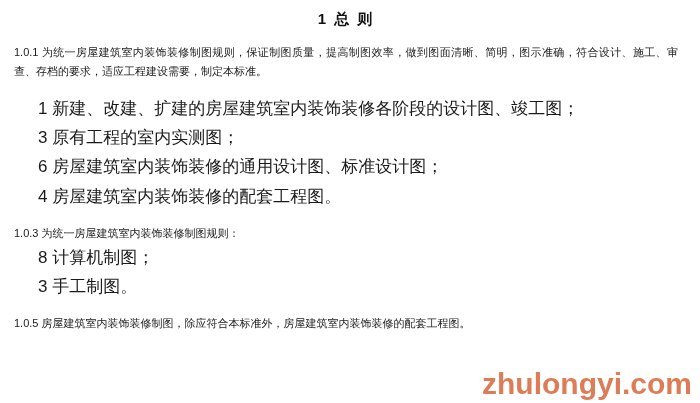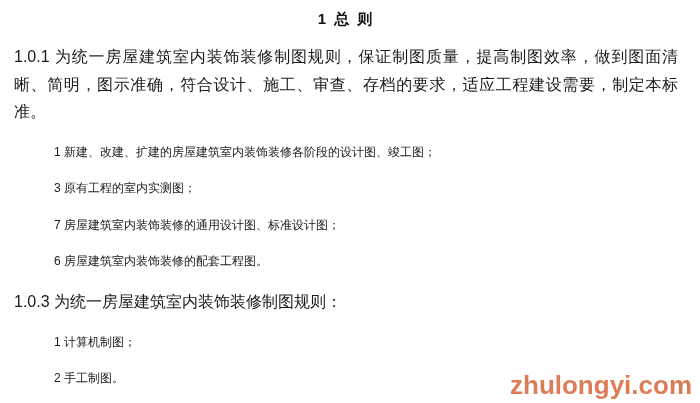--- a/index.html
+++ b/index.html
@@ -28,41 +28,41 @@
     font-weight: bold;
     letter-spacing: 2px;
     color: #111111;
     margin: 4px 0 14px 0;
   }
   .clause {
     margin: 0 0 13px 0;
   }
   .clause p {
     margin: 0;
-    font-size: 16px;
+    font-size: 11px;
     line-height: 1.72;
     color: #1a1a1a;
     text-align: justify;
   }
   .clause p.lead {
     text-indent: 0;
   }
   .sub {
     padding-left: 24px;
   }
   .sub p {
-    margin: 16px;
-    font-size: 12px;
+    margin: 0;
+    font-size: 17px;
     line-height: 1.72;
   }
   .watermark {
     position: absolute;
     right: 8px;
     bottom: 2px;
-    font-size: 26px;
+    font-size: 30px;
     font-weight: bold;
     color: #d8673a;
     opacity: 0.85;
     letter-spacing: 0px;
     font-family: "Liberation Sans", sans-serif;
     pointer-events: none;
   }
 </style>
 </head>
 <body>
@@ -72,30 +72,30 @@
   <div class="doc-title">1 总  则</div>
 
   <div class="clause">
     <p class="lead">1.0.1 为统一房屋建筑室内装饰装修制图规则，保证制图质量，提高制图效率，做到图面清晰、简明，图示准确，符合设计、施工、审查、存档的要求，适应工程建设需要，制定本标准。</p>
   </div>
 
   <div class="clause">
     <div class="sub">
       <p>1 新建、改建、扩建的房屋建筑室内装饰装修各阶段的设计图、竣工图；</p>
       <p>3 原有工程的室内实测图；</p>
-      <p>7 房屋建筑室内装饰装修的通用设计图、标准设计图；</p>
-      <p>6 房屋建筑室内装饰装修的配套工程图。</p>
+      <p>6 房屋建筑室内装饰装修的通用设计图、标准设计图；</p>
+      <p>4 房屋建筑室内装饰装修的配套工程图。</p>
     </div>
   </div>
 
   <div class="clause">
     <p class="lead">1.0.3 为统一房屋建筑室内装饰装修制图规则：</p>
     <div class="sub">
-      <p>1 计算机制图；</p>
-      <p>2 手工制图。</p>
+      <p>8 计算机制图；</p>
+      <p>3 手工制图。</p>
     </div>
   </div>
 
 
   <div class="clause">
     <p class="lead">1.0.5 房屋建筑室内装饰装修制图，除应符合本标准外，房屋建筑室内装饰装修的配套工程图。</p>
   </div>
 
   <div class="watermark">zhulongyi.com</div>
 

